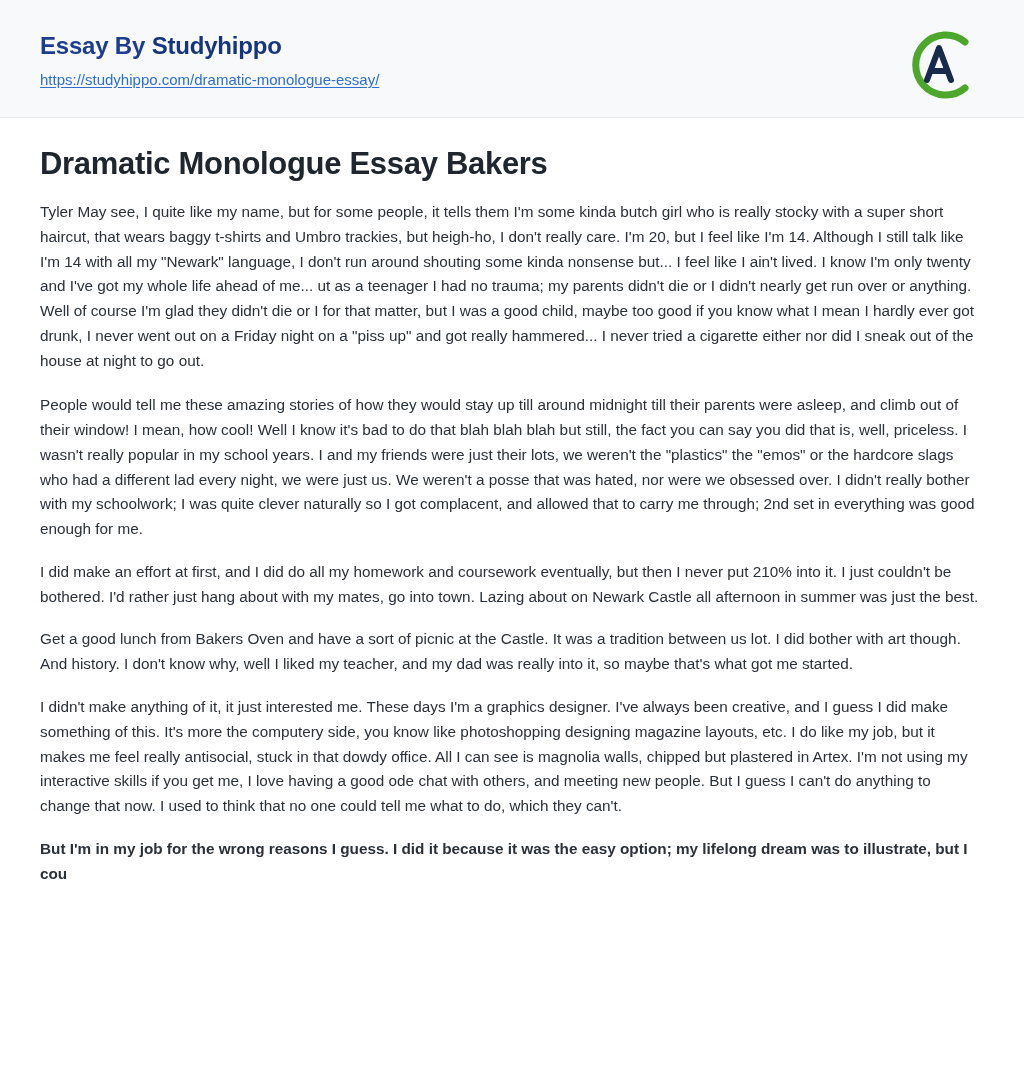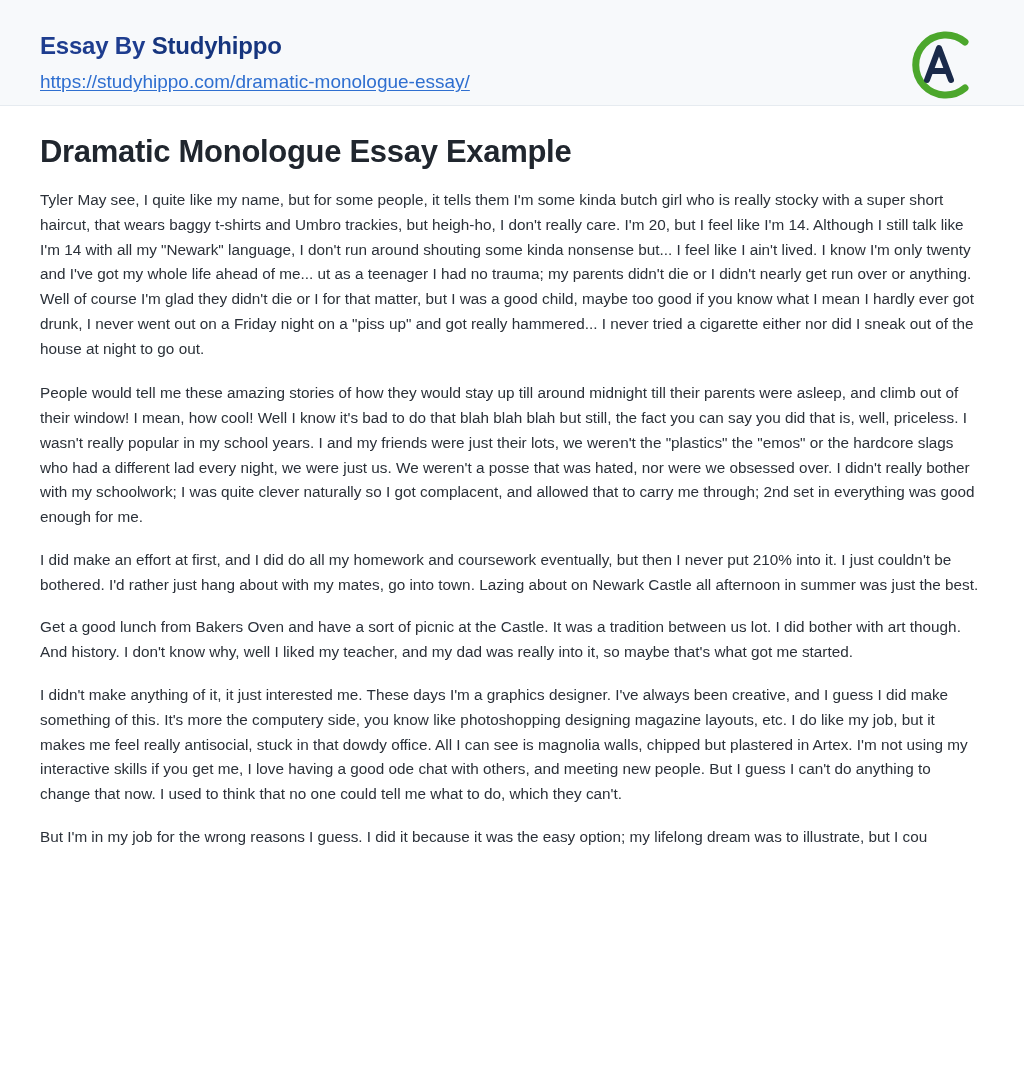--- a/index.html
+++ b/index.html
@@ -10,21 +10,21 @@
   }
   .page {
     width: 1024px;
     min-height: 1067px;
     position: relative;
     background: #ffffff;
     overflow: hidden;
   }
   
   .header {
-    height: 106px;
+    height: 118px;
     background: #f7f9fb;
     border-bottom: 1px solid #e6ebf0;
     box-sizing: border-box;
     padding: 34px 40px 0 40px;
     display: flex;
     align-items: flex-start;
     justify-content: space-between;
   }
   .brand-block {
     display: flex;
@@ -35,21 +35,21 @@
     font-size: 24px;
     font-weight: bold;
     color: #1e3d8f;
     letter-spacing: -0.2px;
     line-height: 1;
   }
   .brand-title .brand-strong {
     color: #16357e;
   }
   .brand-url {
-    font-size: 19px;
+    font-size: 15px;
     color: #2f6fd0;
     text-decoration: underline;
     text-underline-offset: 2px;
     line-height: 1;
   }
   .logo-wrap {
     width: 74px;
     height: 74px;
     margin-top: -6px;
     margin-right: 8px;
@@ -69,21 +69,21 @@
     letter-spacing: -0.3px;
   }
   .essay-body p {
     font-size: 15.3px;
     line-height: 1.62;
     color: #2b3139;
     margin: 0 0 18px 0;
     text-align: left;
   }
   .essay-body p:first-child { margin-bottom: 20px; }
-  .essay-body p.last { margin-bottom: 6px; }
+  .essay-body p.last { margin-bottom: 6px; font-weight: bold; }
 </style>
 </head>
 <body>
 
 <div class="page">
 
   <div class="header">
     <div class="brand-block">
       <div class="brand-title">
         <span>Essay By </span><span class="brand-strong">Studyhippo</span>
@@ -93,21 +93,21 @@
     <div class="logo-wrap">
       <svg width="74" height="74" viewBox="0 0 74 74" aria-hidden="true">
         <path d="M63 14 A30 30 0 1 0 63 60" fill="none" stroke="#4ca72c" stroke-width="7" stroke-linecap="round"></path>
         <path d="M25 52 L37 20 L49 52" fill="none" stroke="#1a2a4a" stroke-width="6" stroke-linejoin="round" stroke-linecap="round"></path>
         <path d="M30 43 L44 43" fill="none" stroke="#1a2a4a" stroke-width="6" stroke-linecap="round"></path>
       </svg>
     </div>
   </div>
 
   <div class="article">
-    <h1 class="essay-title">Dramatic Monologue Essay Example</h1>
+    <h1 class="essay-title">Dramatic Monologue Essay Bakers</h1>
     <div class="essay-body">
       <p>Tyler May see, I quite like my name, but for some people, it tells them I'm some kinda butch girl who is really stocky with a super short haircut, that wears baggy t-shirts and Umbro trackies, but heigh-ho, I don't really care. I'm 20, but I feel like I'm 14. Although I still talk like I'm 14 with all my "Newark" language, I don't run around shouting some kinda nonsense but... I feel like I ain't lived. I know I'm only twenty and I've got my whole life ahead of me... ut as a teenager I had no trauma; my parents didn't die or I didn't nearly get run over or anything. Well of course I'm glad they didn't die or I for that matter, but I was a good child, maybe too good if you know what I mean I hardly ever got drunk, I never went out on a Friday night on a "piss up" and got really hammered... I never tried a cigarette either nor did I sneak out of the house at night to go out.</p>
       <p>People would tell me these amazing stories of how they would stay up till around midnight till their parents were asleep, and climb out of their window! I mean, how cool! Well I know it's bad to do that blah blah blah but still, the fact you can say you did that is, well, priceless. I wasn't really popular in my school years. I and my friends were just their lots, we weren't the "plastics" the "emos" or the hardcore slags who had a different lad every night, we were just us. We weren't a posse that was hated, nor were we obsessed over. I didn't really bother with my schoolwork; I was quite clever naturally so I got complacent, and allowed that to carry me through; 2nd set in everything was good enough for me.</p>
       <p>I did make an effort at first, and I did do all my homework and coursework eventually, but then I never put 210% into it. I just couldn't be bothered. I'd rather just hang about with my mates, go into town. Lazing about on Newark Castle all afternoon in summer was just the best.</p>
       <p>Get a good lunch from Bakers Oven and have a sort of picnic at the Castle. It was a tradition between us lot. I did bother with art though. And history. I don't know why, well I liked my teacher, and my dad was really into it, so maybe that's what got me started.</p>
       <p>I didn't make anything of it, it just interested me. These days I'm a graphics designer. I've always been creative, and I guess I did make something of this. It's more the computery side, you know like photoshopping designing magazine layouts, etc. I do like my job, but it makes me feel really antisocial, stuck in that dowdy office. All I can see is magnolia walls, chipped but plastered in Artex. I'm not using my interactive skills if you get me, I love having a good ode chat with others, and meeting new people. But I guess I can't do anything to change that now. I used to think that no one could tell me what to do, which they can't.</p>
       <p class="last">But I'm in my job for the wrong reasons I guess. I did it because it was the easy option; my lifelong dream was to illustrate, but I cou</p>
     </div>
   </div>
 

